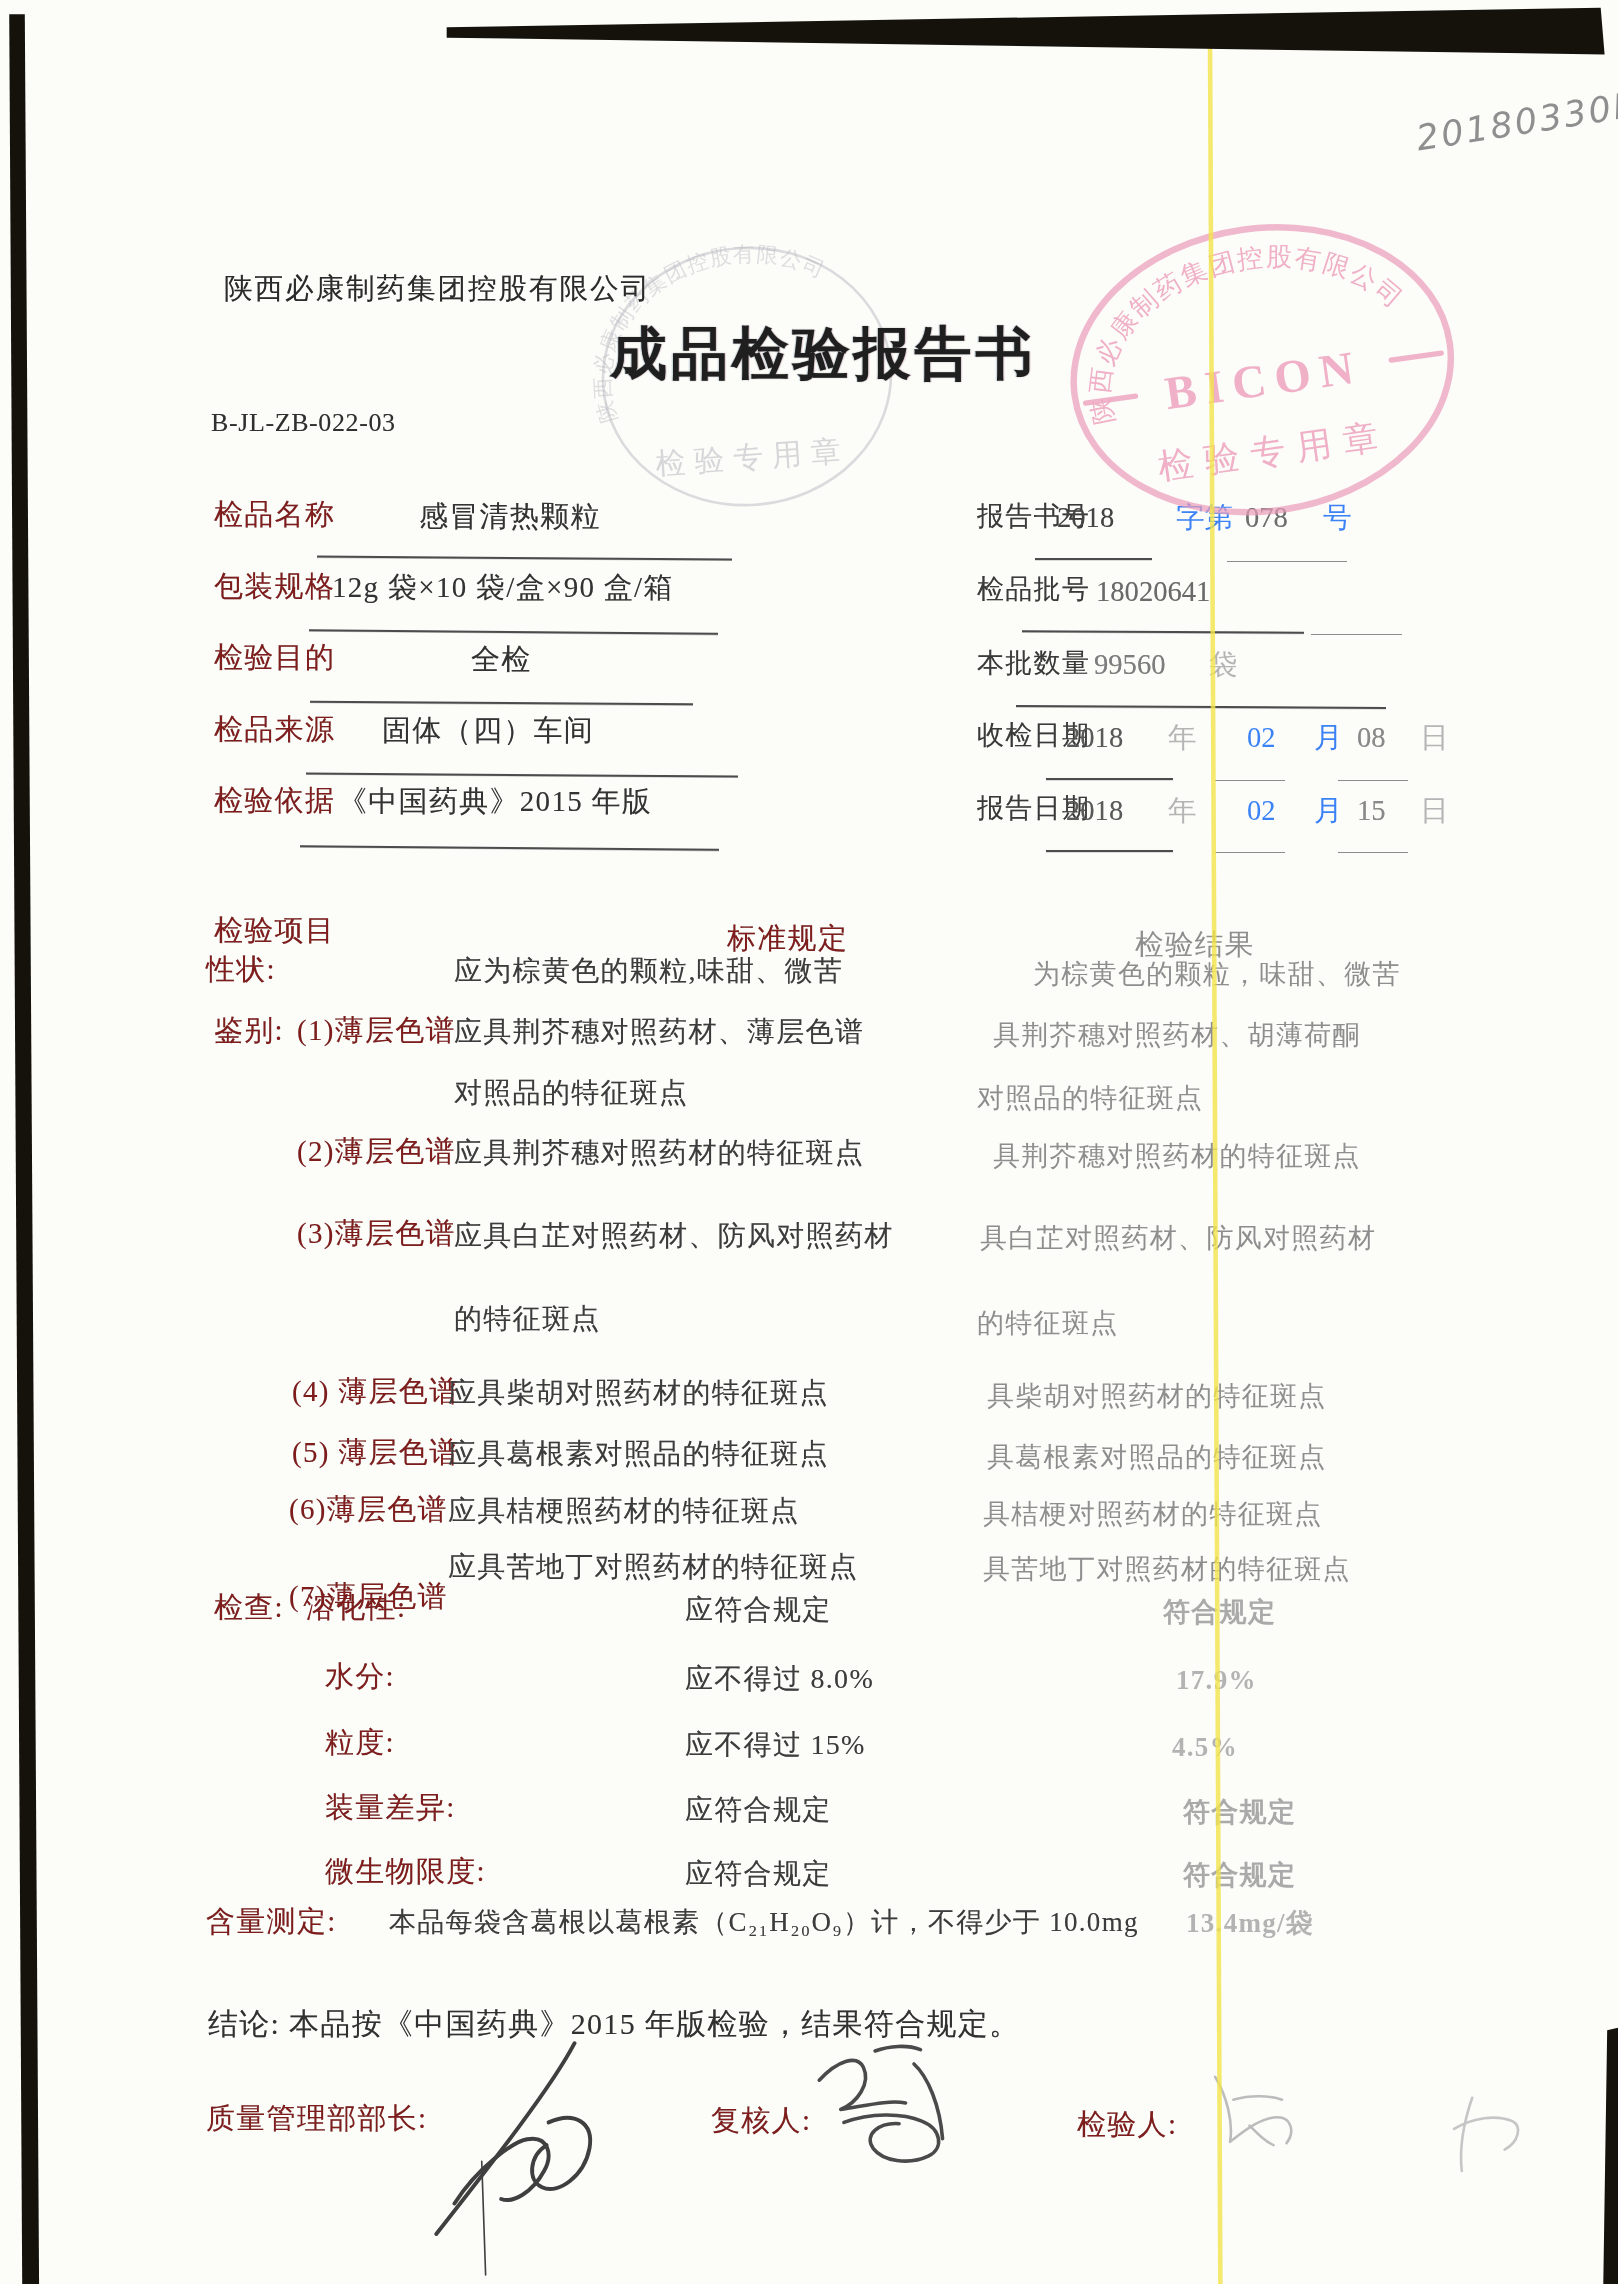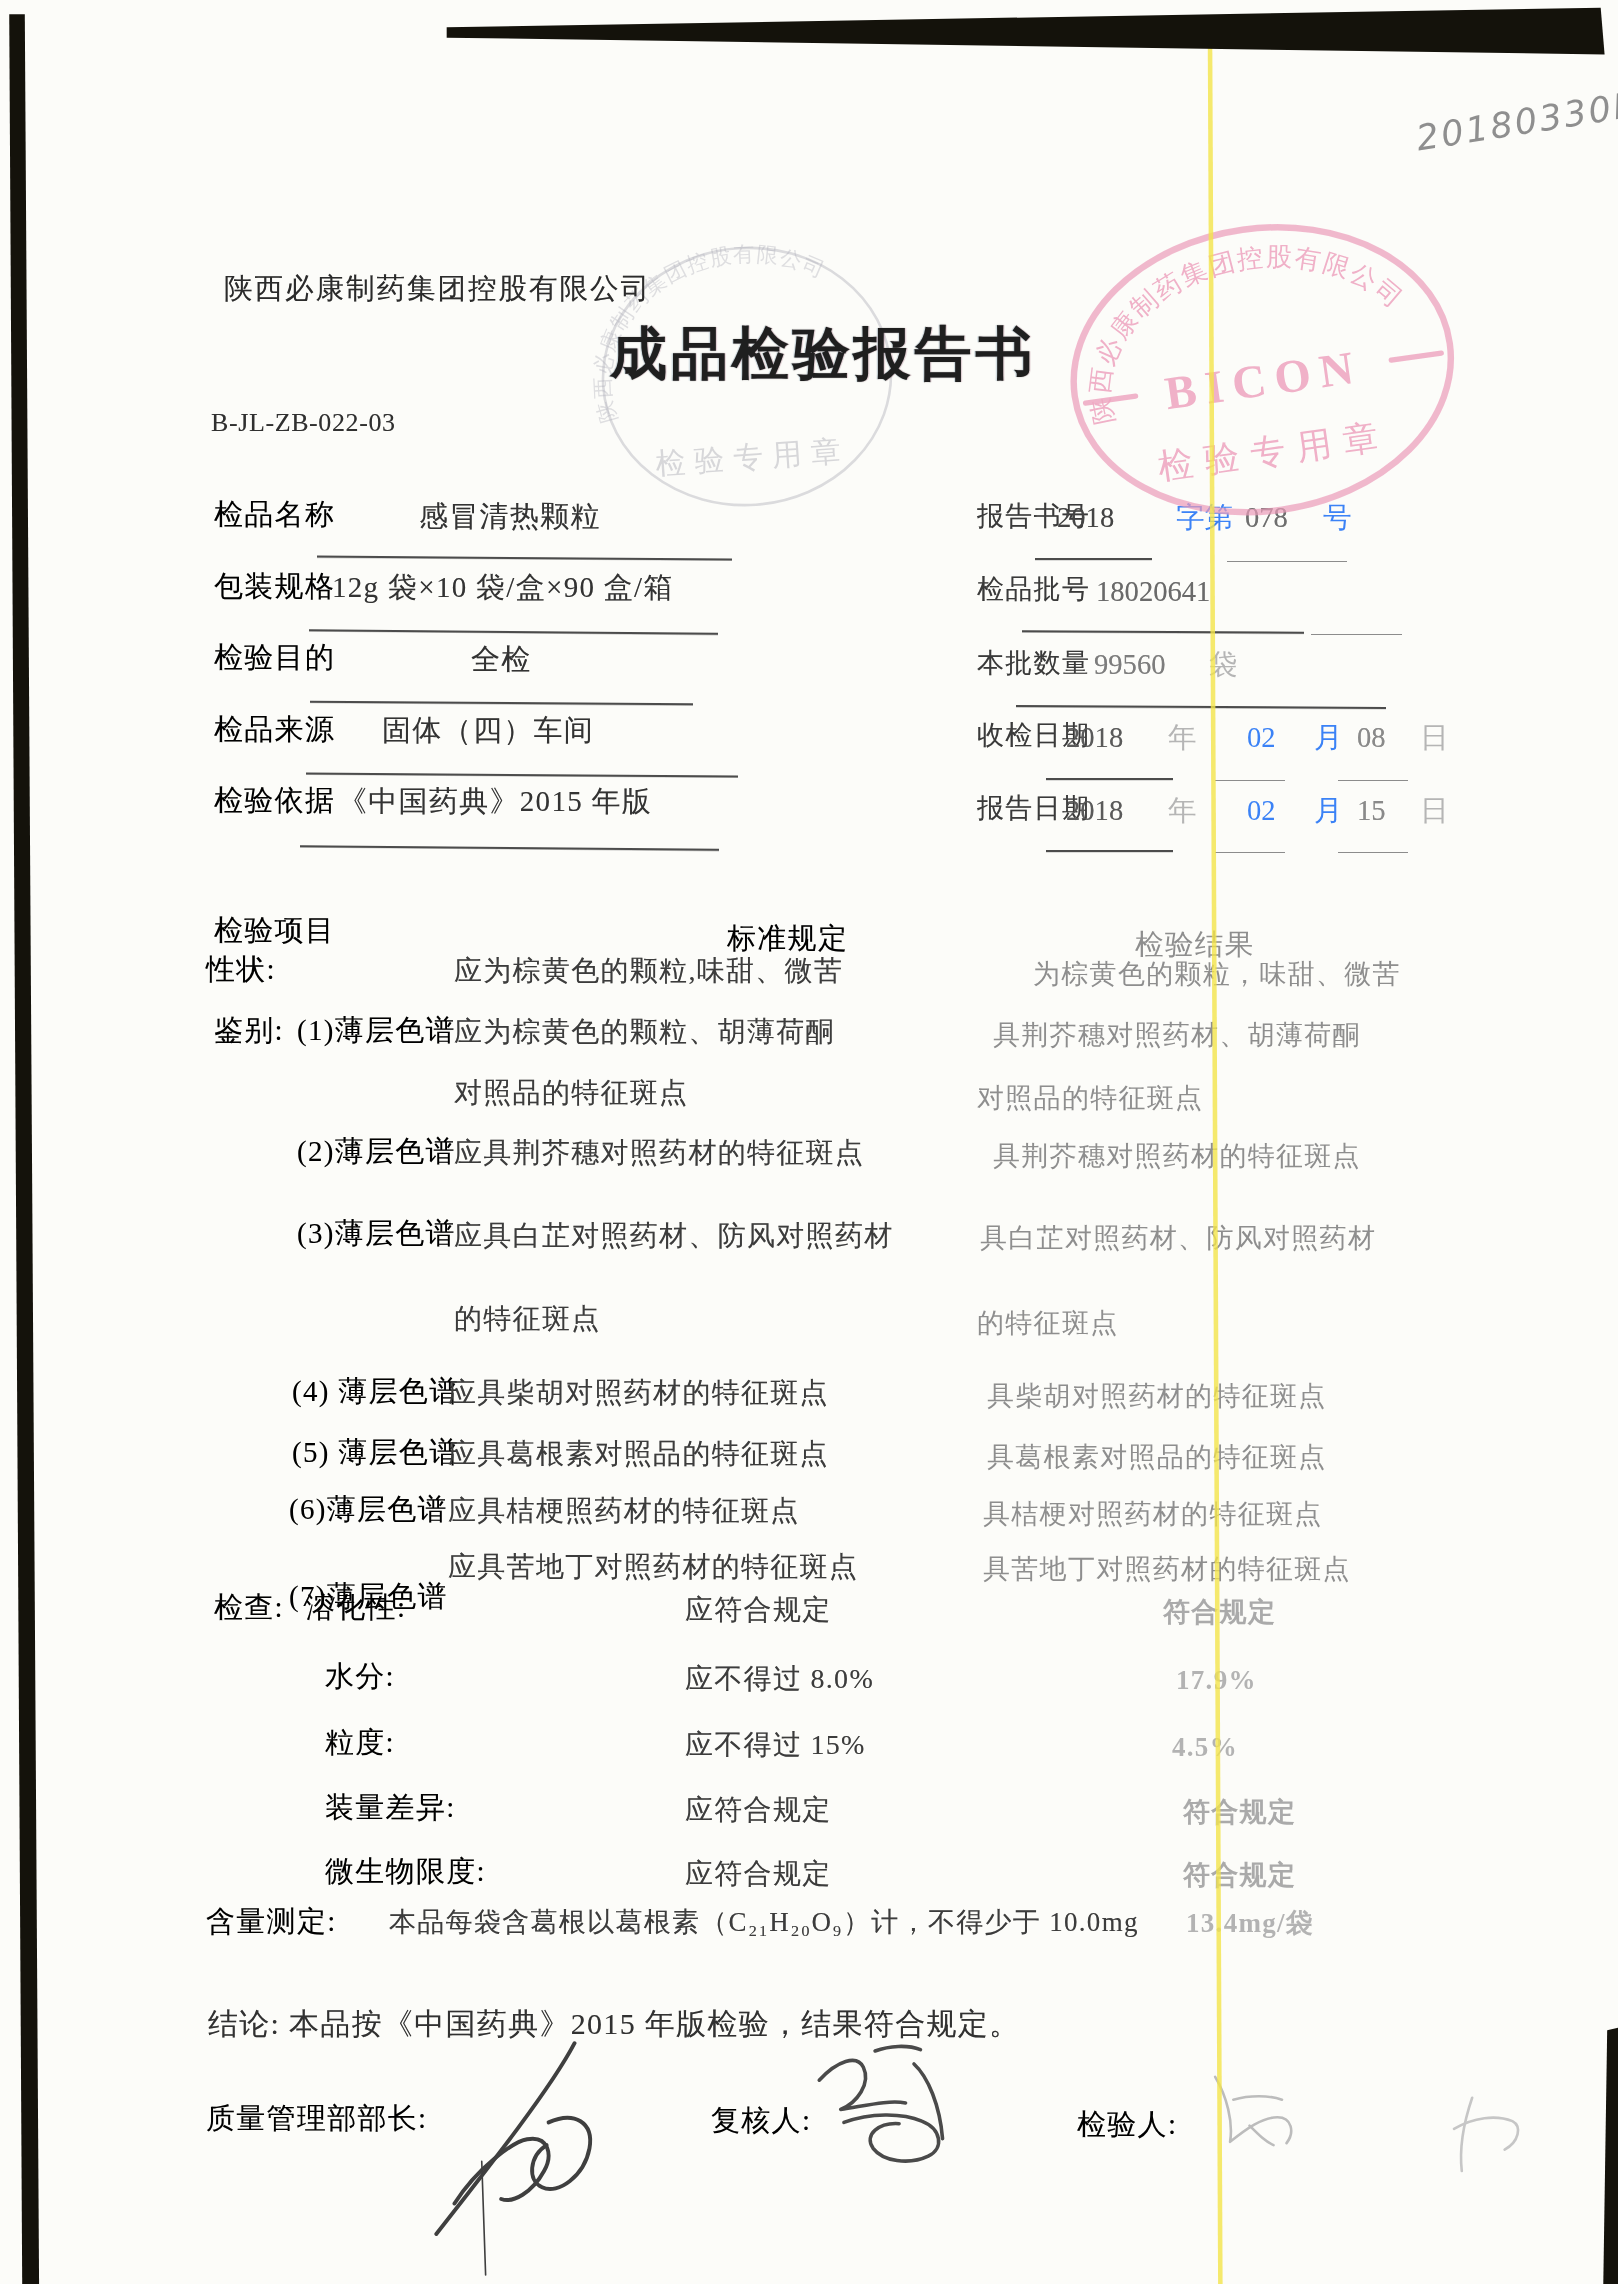--- a/index.html
+++ b/index.html
@@ -8,21 +8,21 @@
     background:#fcfcf9;overflow:hidden;
     font-family:"Liberation Serif","DejaVu Serif",serif;
     color:#2e2e2e;
   }
   .t{position:absolute;white-space:nowrap;line-height:1.15;
      text-shadow:0 0 0.6px rgba(40,40,40,.35);}
   .company{font-size:28.6px;letter-spacing:1.9px;color:#2b2b2b;}
   .title{font-size:57px;font-weight:bold;letter-spacing:3.9px;color:#1f1f1f;
          text-shadow:1.3px 0 0 rgba(160,60,100,.14),-1.3px 0 0 rgba(60,120,160,.14),0 0 1.3px rgba(0,0,0,.45);}
   .doccode{font-size:26px;letter-spacing:0.6px;color:#303030;}
-  .lbl{font-size:29px;letter-spacing:1.3px;color:#000000;}
+  .lbl{font-size:29px;letter-spacing:1.3px;color:#7f1d1d;}
   .lblr{font-size:27px;letter-spacing:1.3px;color:#3a3a3a;}
   .val{font-size:29px;letter-spacing:1.3px;color:#333;}
   .valr{font-size:28.6px;color:#444;}
   .faint{color:#3b82f6;text-shadow:none;margin-left:11px;}
   .vfaint{color:#b5b5b5;text-shadow:none;}
   .res{font-size:27px;letter-spacing:1.3px;color:#8e8e8e;text-shadow:none;}
   .resf{font-size:27px;letter-spacing:1.3px;color:#aaaaaa;text-shadow:none;font-weight:bold;}
   .std{font-size:28px;letter-spacing:1.3px;color:#3c3c3c;}
   .ul{position:absolute;height:1.9px;background:#4c4c4c;box-shadow:0 0.6px 0 rgba(80,80,80,.3);}
   .ulf{position:absolute;height:1.3px;background:#8c8c8c;}
@@ -128,21 +128,21 @@
   <div class="t lbl" style="left:214px;top:914px">检验项目</div>
   <div class="t lbl" style="left:727px;top:922px">标准规定</div>
   <div class="t res" style="left:1135px;top:929px;font-size:28.6px">检验结果</div>
 
   <div class="t lbl" style="left:206px;top:953px">性状:</div>
   <div class="t std" style="left:454px;top:955px">应为棕黄色的颗粒,味甜、微苦</div>
   <div class="t res" style="left:1033px;top:959px">为棕黄色的颗粒，味甜、微苦</div>
 
   <div class="t lbl" style="left:214px;top:1014px">鉴别:</div>
   <div class="t lbl" style="left:297px;top:1014px">(1)薄层色谱</div>
-  <div class="t std" style="left:454px;top:1016px">应为棕黄色的颗粒、胡薄荷酮</div>
+  <div class="t std" style="left:454px;top:1016px">应具荆芥穗对照药材、薄层色谱</div>
   <div class="t res" style="left:993px;top:1020px">具荆芥穗对照药材、胡薄荷酮</div>
   <div class="t std" style="left:454px;top:1077px">对照品的特征斑点</div>
   <div class="t res" style="left:977px;top:1083px">对照品的特征斑点</div>
 
   <div class="t lbl" style="left:297px;top:1135px">(2)薄层色谱</div>
   <div class="t std" style="left:454px;top:1137px">应具荆芥穗对照药材的特征斑点</div>
   <div class="t res" style="left:993px;top:1141px">具荆芥穗对照药材的特征斑点</div>
 
   <div class="t lbl" style="left:297px;top:1217px">(3)薄层色谱</div>
   <div class="t std" style="left:454px;top:1220px">应具白芷对照药材、防风对照药材</div>

